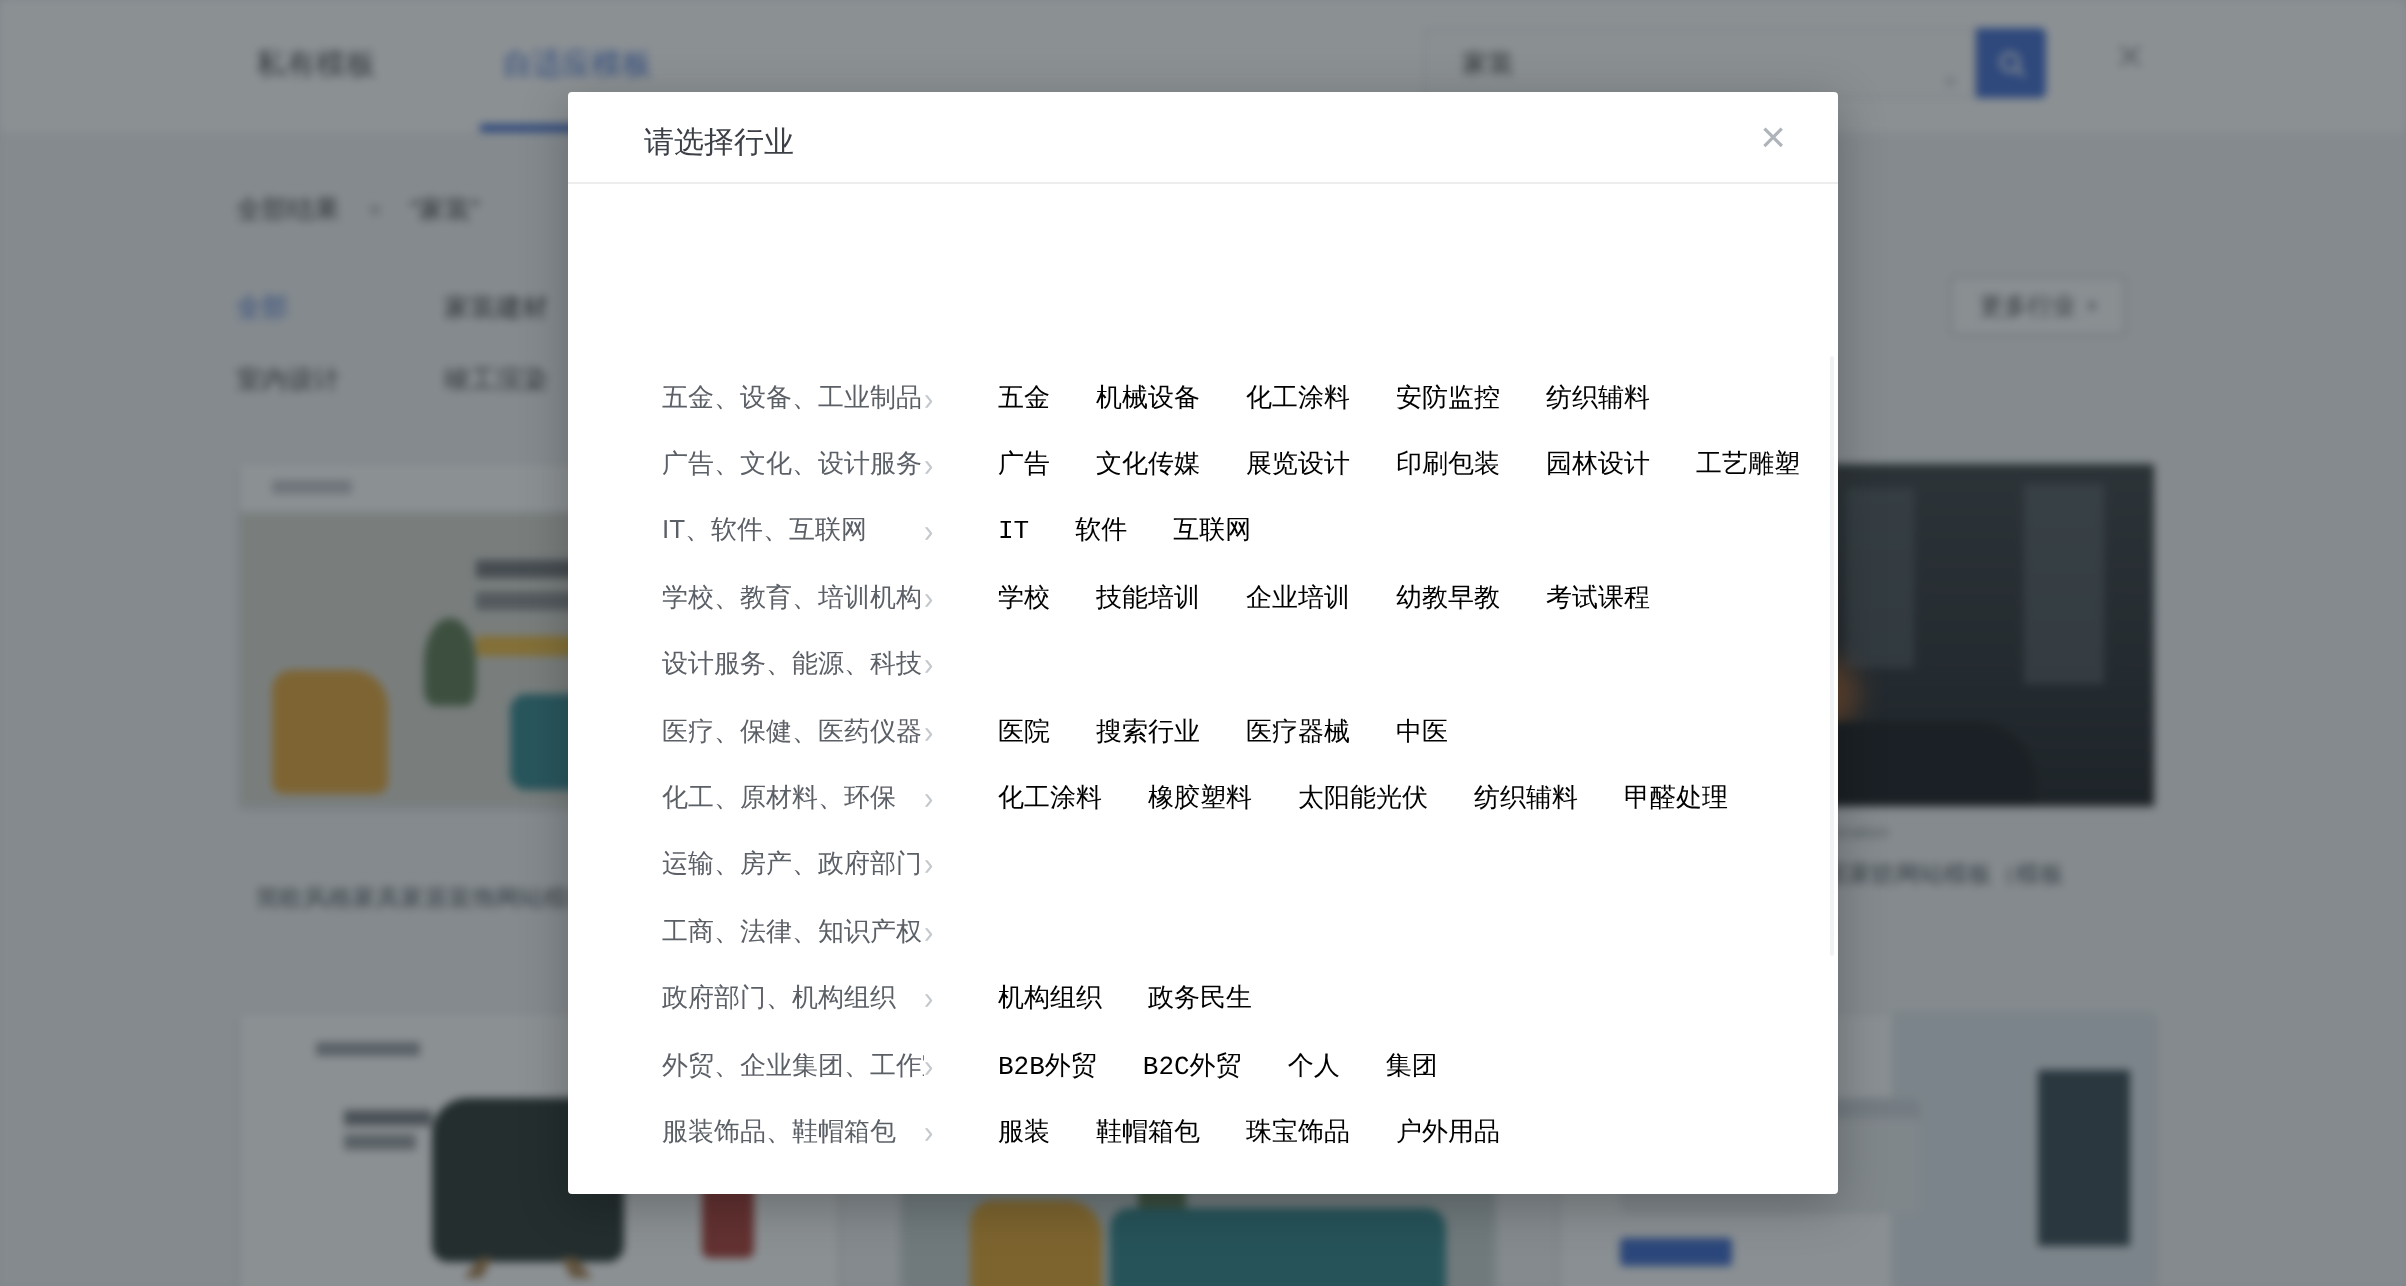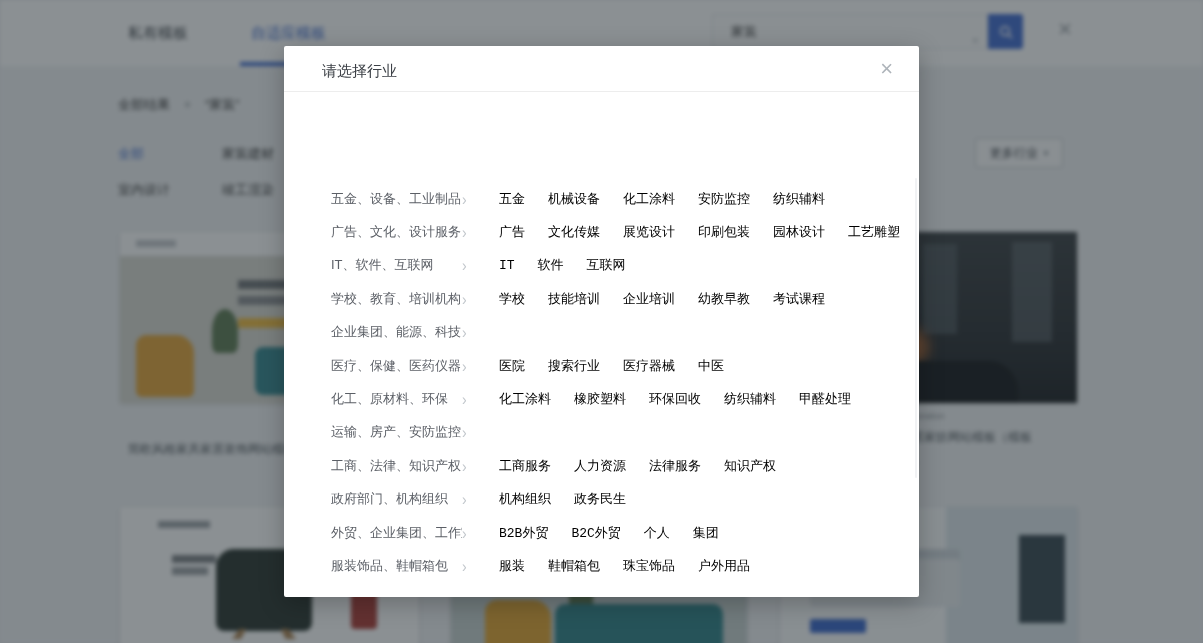--- a/index.html
+++ b/index.html
@@ -256,21 +256,21 @@
           <div class="cat-subs">
             <span class="cat-sub">学校</span>
             <span class="cat-sub">技能培训</span>
             <span class="cat-sub">企业培训</span>
             <span class="cat-sub">幼教早教</span>
             <span class="cat-sub">考试课程</span>
           </div>
         </div>
         <div class="cat-row">
           <div class="cat-left">
-            <span class="cat-label">企业集团、能源、科技</span>
+            <span class="cat-label">设计服务、能源、科技</span>
             <span class="cat-arrow">›</span>
           </div>
         </div>
         <div class="cat-row">
           <div class="cat-left">
             <span class="cat-label">医疗、保健、医药仪器</span>
             <span class="cat-arrow">›</span>
           </div>
           <div class="cat-subs">
             <span class="cat-sub">医院</span>
@@ -280,41 +280,35 @@
           </div>
         </div>
         <div class="cat-row">
           <div class="cat-left">
             <span class="cat-label">化工、原材料、环保</span>
             <span class="cat-arrow">›</span>
           </div>
           <div class="cat-subs">
             <span class="cat-sub">化工涂料</span>
             <span class="cat-sub">橡胶塑料</span>
-            <span class="cat-sub">环保回收</span>
+            <span class="cat-sub">太阳能光伏</span>
             <span class="cat-sub">纺织辅料</span>
             <span class="cat-sub">甲醛处理</span>
           </div>
         </div>
         <div class="cat-row">
           <div class="cat-left">
-            <span class="cat-label">运输、房产、安防监控</span>
+            <span class="cat-label">运输、房产、政府部门</span>
             <span class="cat-arrow">›</span>
           </div>
         </div>
         <div class="cat-row">
           <div class="cat-left">
             <span class="cat-label">工商、法律、知识产权</span>
             <span class="cat-arrow">›</span>
-          </div>
-          <div class="cat-subs">
-            <span class="cat-sub">工商服务</span>
-            <span class="cat-sub">人力资源</span>
-            <span class="cat-sub">法律服务</span>
-            <span class="cat-sub">知识产权</span>
           </div>
         </div>
         <div class="cat-row">
           <div class="cat-left">
             <span class="cat-label">政府部门、机构组织</span>
             <span class="cat-arrow">›</span>
           </div>
           <div class="cat-subs">
             <span class="cat-sub">机构组织</span>
             <span class="cat-sub">政务民生</span>

